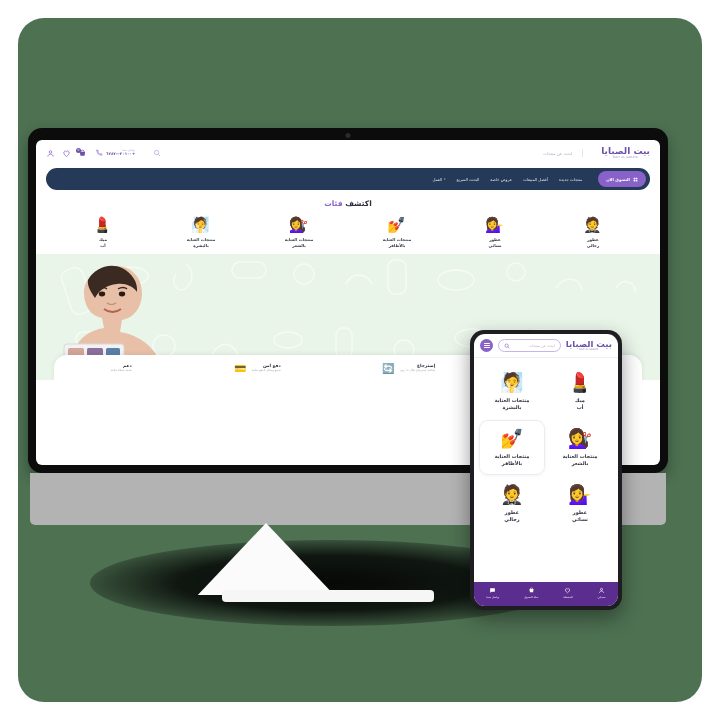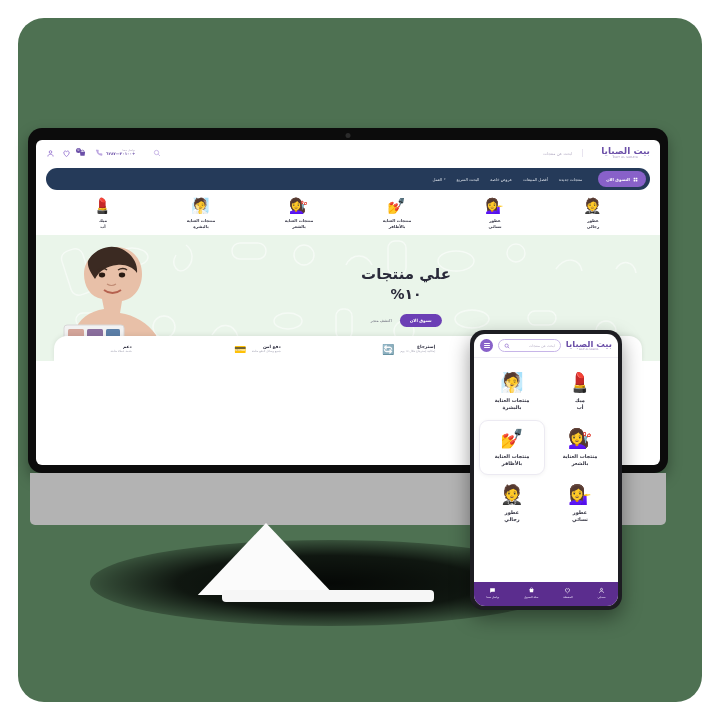--- a/index.html
+++ b/index.html
@@ -433,20 +433,24 @@
               <span>البحث السريع</span>
             </div>
           <div class="nav-link">
             <span class="caret">▾</span>
             <span>العمل</span>
           </div>
         </div>
       </div>
 
       <div class="cats-section">
+        <div class="cats-title">
+          <span>اكتشف</span>
+          <span class="accent">فئات</span>
+        </div>
         <div class="cats-row">
           <div class="cat">
             <div class="cat-emoji">🤵</div>
             <div class="cat-label">عطور<br>رجالي</div>
           </div>
           <div class="cat">
             <div class="cat-emoji">💁‍♀️</div>
             <div class="cat-label">عطور<br>نسائي</div>
           </div>
           <div class="cat">
@@ -510,28 +514,20 @@
             <rect x="14" y="90" width="16" height="11" rx="1.5" fill="#d4a59a"></rect>
             <rect x="33" y="90" width="16" height="11" rx="1.5" fill="#8b6f9e"></rect>
             <rect x="52" y="90" width="14" height="11" rx="1.5" fill="#5c7fa8"></rect>
             <rect x="16" y="104" width="10" height="9" rx="1.5" fill="#e0b5c0"></rect>
             <rect x="30" y="103" width="7" height="11" rx="3" fill="#f0f0f0"></rect>
             <rect x="41" y="103" width="7" height="11" rx="3" fill="#cfcfe0"></rect>
             <rect x="52" y="104" width="12" height="9" rx="1.5" fill="#b08fc4"></rect>
           </g>
         </svg>
 
-        <div class="hero-text">
-          <div class="hero-h1">علي منتجات</div>
-          <div class="hero-h2">١٠%</div>
-          <div class="hero-actions">
-            <div class="hero-btn">تسوق الان</div>
-            <div class="hero-link">اكتشف متجر</div>
-          </div>
-        </div>
 
         <div class="features">
           <div class="feat">
             <div class="feat-txt">
               <div class="feat-title">الشحن مجانا</div>
               <div class="feat-sub">لطلبات اكثر من ١٠٠ جنيه</div>
             </div>
             <div class="feat-ico">🚚</div>
           </div>
           <div class="feat">

